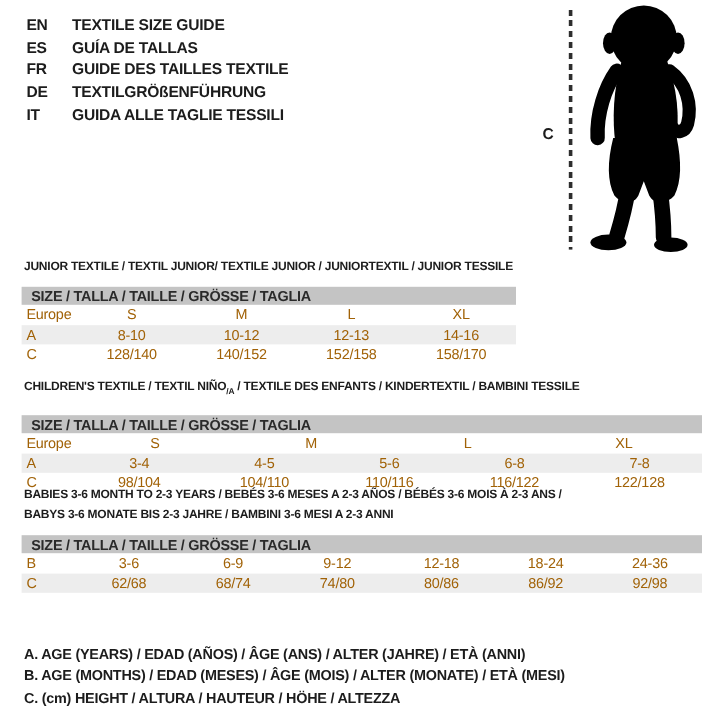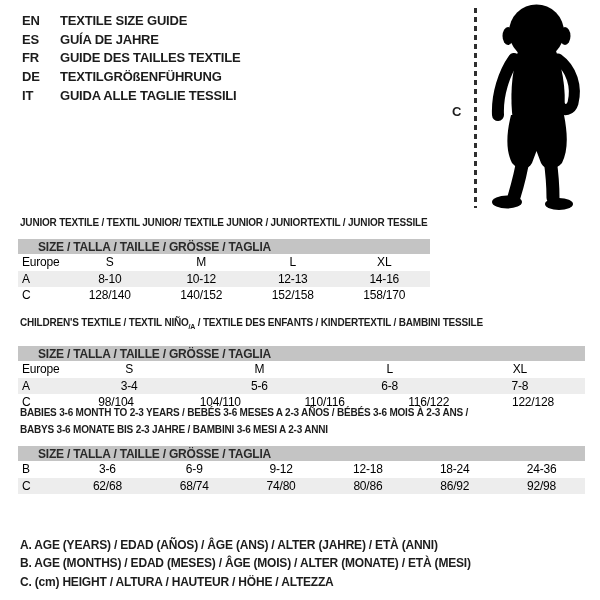--- a/index.html
+++ b/index.html
@@ -21,42 +21,42 @@
   .sec{position:absolute;left:18px;}
   .sec-0{top:214px;width:412px;}
   .sec-1{top:314px;width:567px;}
   .sec-2{top:404px;width:567px;}
   .sec-title{font-size:10px;font-weight:bold;line-height:17px;padding-left:2px;}
   .sec-0 .sec-title{margin-bottom:8px;}
   .sec-1 .sec-title{margin-bottom:11px;}
   .sec-2 .sec-title{margin-bottom:8px;}
   .sec-title sub{font-size:0.7em;}
   .tbl-header{height:15px;background:#c4c4c4;display:flex;align-items:center;
-    padding-left:20px;font-size:12px;font-weight:bold;color:#2a2a2a;}
-  .row{display:flex;height:16.5px;align-items:center;font-size:12px;color:#000000;}
+    padding-left:8px;font-size:12px;font-weight:bold;color:#2a2a2a;}
+  .row{display:flex;height:16.5px;align-items:center;font-size:12px;color:#a16207;}
   .row.shaded{background:#ededed;}
   .lbl{width:42px;padding-left:4px;}
   .cell{flex:1;text-align:center;}
   
   .footnotes{position:absolute;left:20px;top:536px;}
   .footnote{font-size:12px;font-weight:bold;line-height:18.3px;}
 </style>
 </head>
 <body>
 
 <div class="page">
 
   <div class="lang-block">
       <div class="lang-row">
         <span class="lang-code">EN</span>
         <span>TEXTILE SIZE GUIDE</span>
       </div>
       <div class="lang-row">
         <span class="lang-code">ES</span>
-        <span>GUÍA DE JAHRE</span>
+        <span>GUÍA DE TALLAS</span>
       </div>
       <div class="lang-row">
         <span class="lang-code">FR</span>
         <span>GUIDE DES TAILLES TEXTILE</span>
       </div>
       <div class="lang-row">
         <span class="lang-code">DE</span>
         <span>TEXTILGRÖßENFÜHRUNG</span>
       </div>
       <div class="lang-row">
@@ -122,20 +122,21 @@
         <div class="row">
           <span class="lbl">Europe</span>
           <span class="cell">S</span>
           <span class="cell">M</span>
           <span class="cell">L</span>
           <span class="cell">XL</span>
         </div>
         <div class="row shaded">
           <span class="lbl">A</span>
           <span class="cell">3-4</span>
+          <span class="cell">4-5</span>
           <span class="cell">5-6</span>
           <span class="cell">6-8</span>
           <span class="cell">7-8</span>
         </div>
         <div class="row">
           <span class="lbl">C</span>
           <span class="cell">98/104</span>
           <span class="cell">104/110</span>
           <span class="cell">110/116</span>
           <span class="cell">116/122</span>

